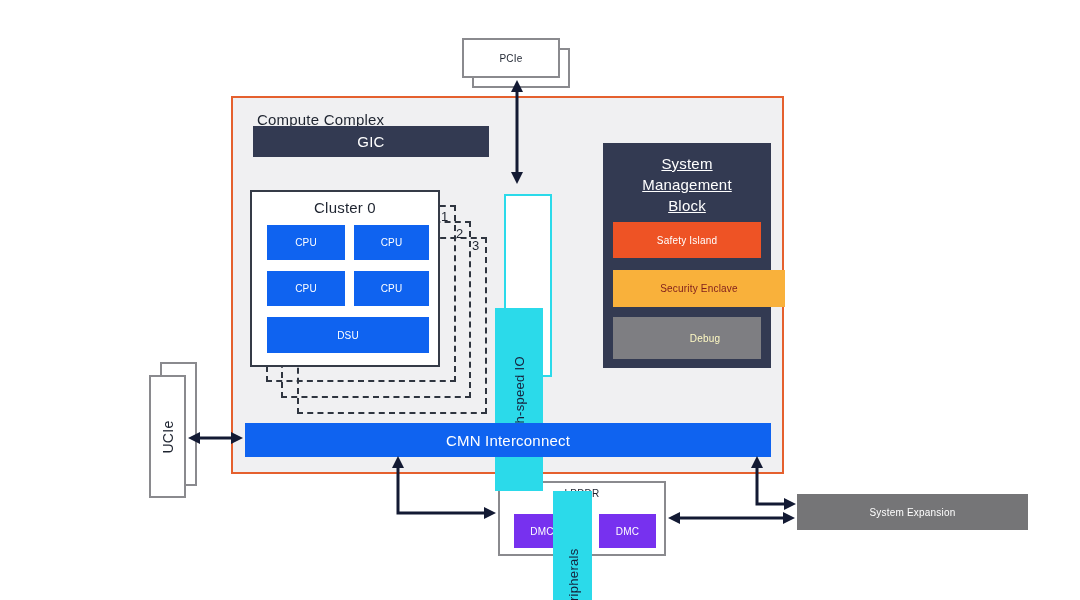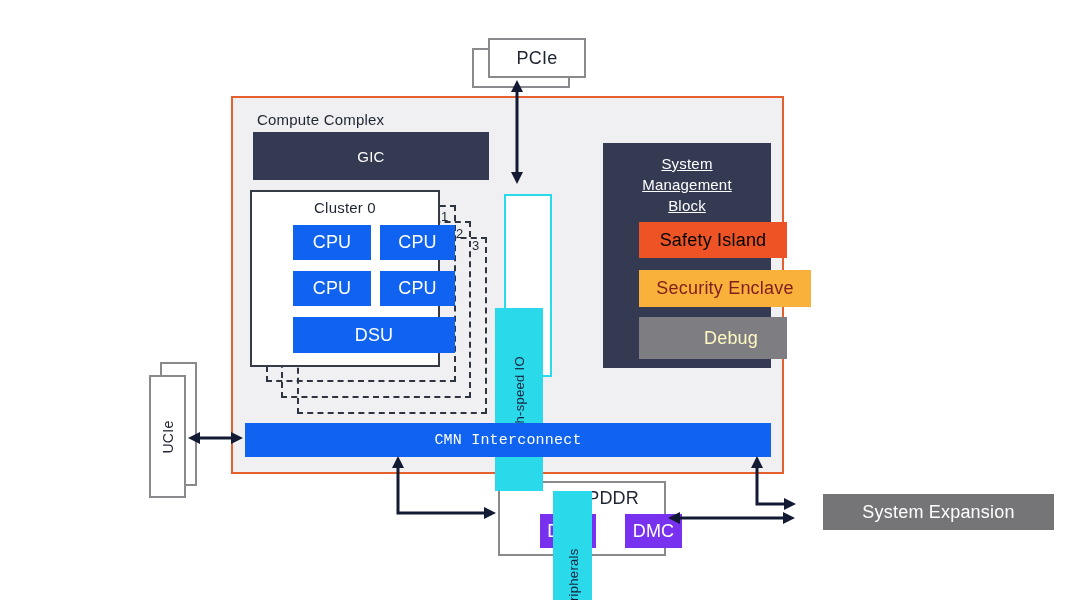--- a/index.html
+++ b/index.html
@@ -16,21 +16,21 @@
   .vlabel{position:absolute;top:50%;left:50%;transform:translate(-50%,-50%) rotate(-90deg);
           white-space:nowrap;font-size:13px;letter-spacing:.3px;color:#16213C;}
   .panel{background:var(--panel-bg,#F0F0F2);border:2px solid var(--orange-border,#E5602E);}
   .navybox{background:var(--navy,#333A52);color:#fff;}
   .bluebox{background:var(--blue,#0F63F0);color:#fff;}
   .cyanbox{background:var(--cyan,#2BDAEA);}
   .dashedbox{border:2px dashed #2F3540;background:transparent;z-index:1;}
   .cluster{background:#ffffff;border:2px solid #353B47;z-index:2;}
   .stacknum{font-size:13px;z-index:3;color:#1E2430;}
   .lbl15{font-size:15px;letter-spacing:.2px;}
-  .lbl14{font-size:18px;letter-spacing:.2px;margin-left:26px;}
+  .lbl14{font-size:10px;letter-spacing:.2px;}
   svg.arrows{position:absolute;left:0;top:0;z-index:5;pointer-events:none;}
   .aline{stroke:var(--arrow,#131A33);stroke-width:3;fill:none;}
   .ahead{fill:var(--arrow,#131A33);stroke:none;}
 </style>
 </head>
 <body>
 
 <div id="stage">
 
   <div class="abs whitebox" style="left:472px;top:48px;width:98px;height:40px;"></div>
@@ -39,21 +39,21 @@
   </div>
 
   <div class="abs whitebox" style="left:160px;top:362px;width:37px;height:124px;"></div>
   <div class="abs whitebox vwrap" style="left:149px;top:375px;width:37px;height:123px;">
     <span class="vlabel" style="font-size:14px;color:#1E2430;">UCIe</span>
   </div>
 
   <div class="abs panel" style="left:231px;top:96px;width:553px;height:378px;">
     <div class="abs lbl15" style="left:24px;top:13px;">Compute Complex</div>
 
-    <div class="abs navybox ctr lbl15" style="left:20px;top:34px;width:236px;height:48px;">
+    <div class="abs navybox ctr lbl15" style="left:20px;top:28px;width:236px;height:31px;">
       <span>GIC</span>
     </div>
   </div>
 
   <div class="abs dashedbox" style="left:266px;top:205px;width:190px;height:177px;"></div>
   <div class="abs dashedbox" style="left:281px;top:221px;width:190px;height:177px;"></div>
   <div class="abs dashedbox" style="left:297px;top:237px;width:190px;height:177px;"></div>
   <div class="abs stacknum" style="left:441px;top:209px;">1</div>
   <div class="abs stacknum" style="left:456px;top:226px;">2</div>
   <div class="abs stacknum" style="left:472px;top:238px;">3</div>
@@ -81,32 +81,32 @@
   <div class="abs cyanbox vwrap" style="left:495px;top:185px;width:48px;height:183px;z-index:2;">
     <span class="vlabel">High-speed IO</span>
   </div>
 
   <div class="abs cyanbox vwrap" style="left:553px;top:185px;width:39px;height:183px;z-index:2;">
     <span class="vlabel">Peripherals</span>
   </div>
 
   <div class="abs navybox" style="left:603px;top:143px;width:168px;height:225px;z-index:2;">
     <div class="abs lbl15" style="left:24px;top:10px;width:120px;text-align:center;line-height:1.4;text-decoration:underline;">System Management Block</div>
-    <div class="abs ctr lbl14" style="left:10px;top:79px;width:148px;height:36px;background:var(--safety-orange,#EE5325);color:#000000;">
+    <div class="abs ctr lbl14" style="left:10px;top:79px;width:148px;height:36px;background:var(--safety-orange,#EE5325);color:#ffffff;">
       <span>Safety Island</span>
     </div>
     <div class="abs ctr lbl14" style="left:10px;top:127px;width:172px;height:37px;background:var(--amber,#F9B13B);color:#7f1d1d;justify-content:center;">
       <span>Security Enclave</span>
     </div>
     <div class="abs ctr lbl14" style="left:10px;top:174px;width:148px;height:42px;background:var(--debug-gray,#7E7E82);color:#fef9c3;padding-left:36px;">
       <span>Debug</span>
     </div>
   </div>
 
-  <div class="abs bluebox ctr lbl15" style="left:245px;top:423px;width:526px;height:34px;z-index:2;font-family:Liberation Mono, monospace;">
+  <div class="abs bluebox ctr lbl15" style="left:245px;top:423px;width:526px;height:34px;z-index:2;">
     <span>CMN Interconnect</span>
   </div>
 
   <div class="abs whitebox" style="left:498px;top:481px;width:168px;height:75px;">
     <div class="abs lbl14" style="left:0;top:5px;width:100%;text-align:center;">LPDDR</div>
     <div class="abs ctr lbl14" style="left:14px;top:31px;width:56px;height:34px;background:var(--dmc-purple,#7731EF);color:#fff;">
       <span>DMC</span>
     </div>
     <div class="abs ctr lbl14" style="left:99px;top:31px;width:57px;height:34px;background:var(--dmc-purple,#7731EF);color:#fff;">
       <span>DMC</span>

